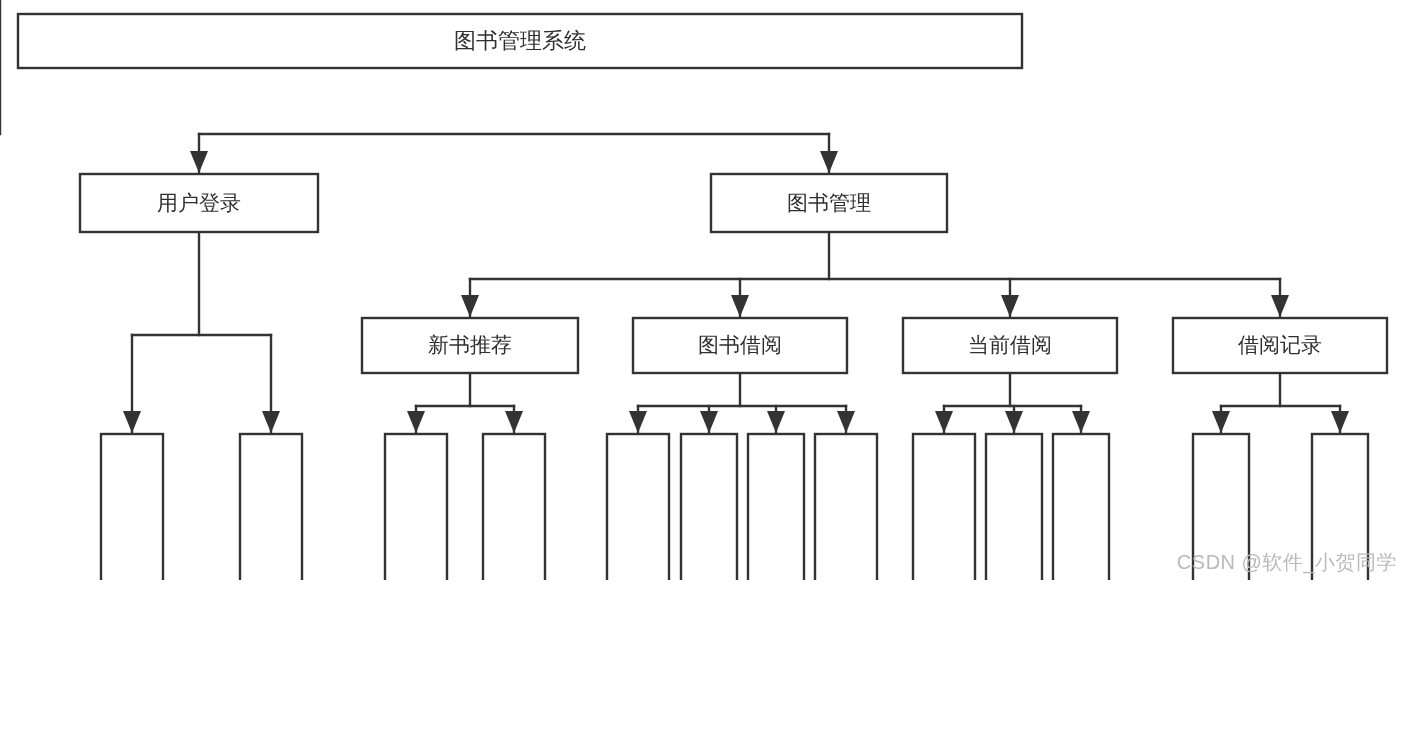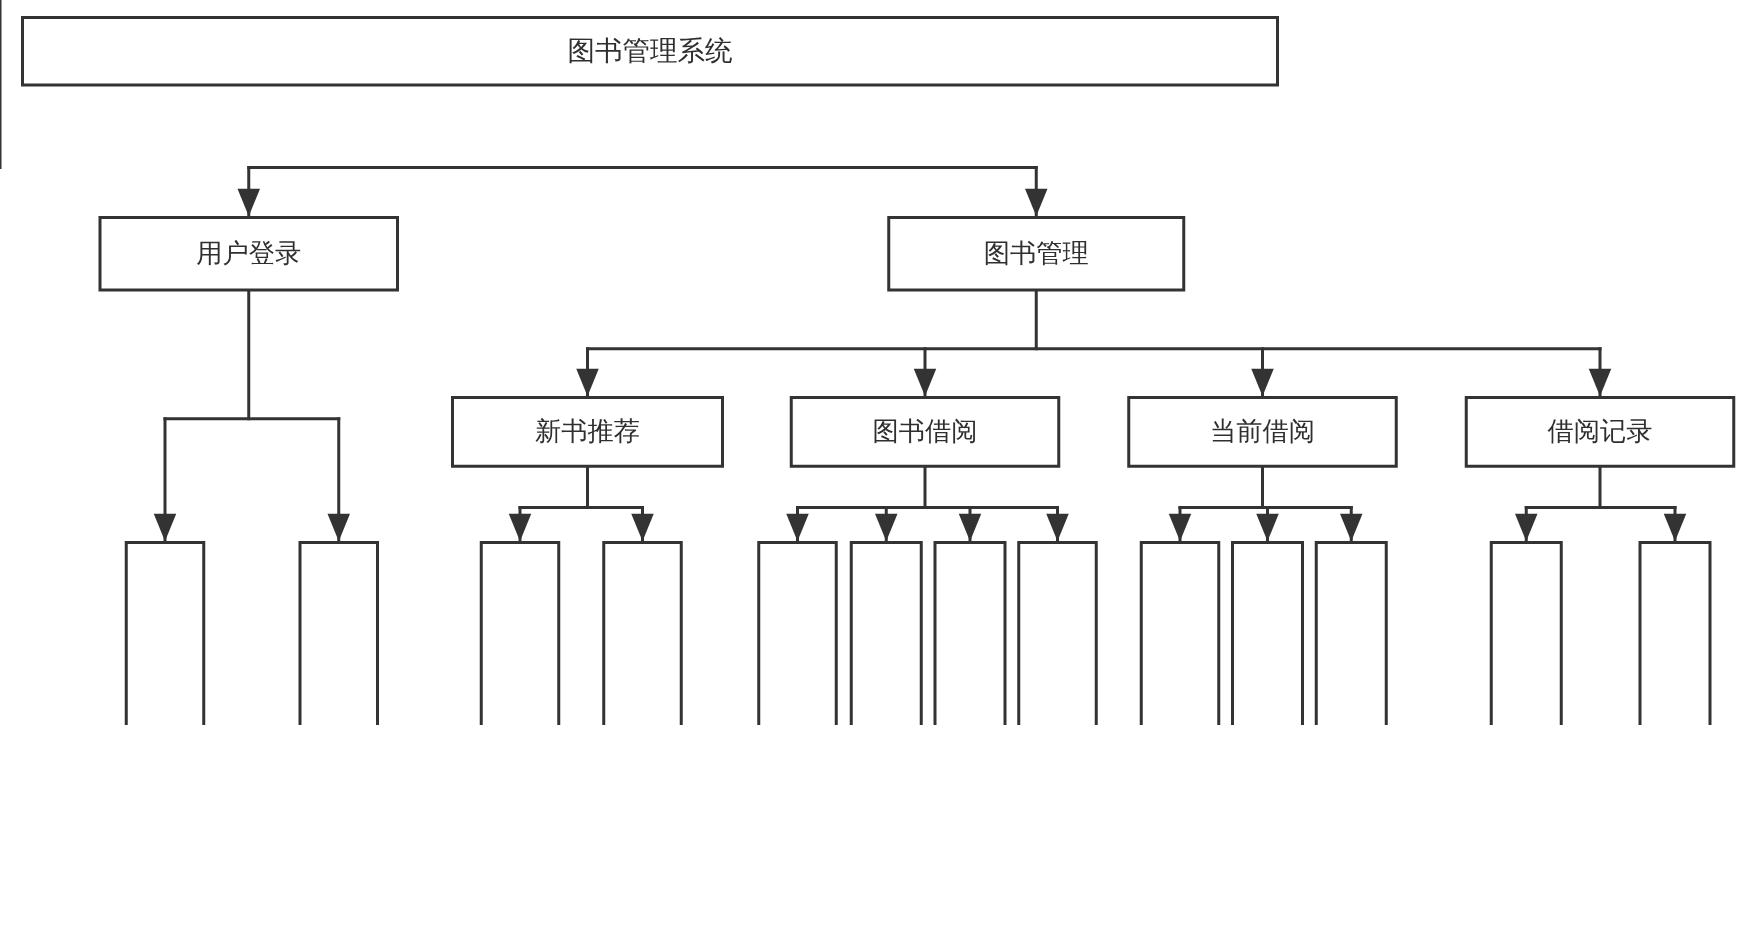--- a/index.html
+++ b/index.html
@@ -207,14 +207,15 @@
         <span class="vlabel">确认归还（管理员）</span>
       </div>
       <div class="vlabel-wrap" style="left: 1193px; top: 438px; width: 56px; height: 293px; align-items: center;">
         <span class="vlabel">新增借阅记录</span>
       </div>
       <div class="vlabel-wrap" style="left: 1312px; top: 438px; width: 56px; height: 293px; align-items: center;">
         <span class="vlabel">查询借阅记录</span>
       </div>
     </div>
 
+  <div class="watermark">CSDN @软件_小贺同学</div>
 
 </div>
 
 </body></html>

